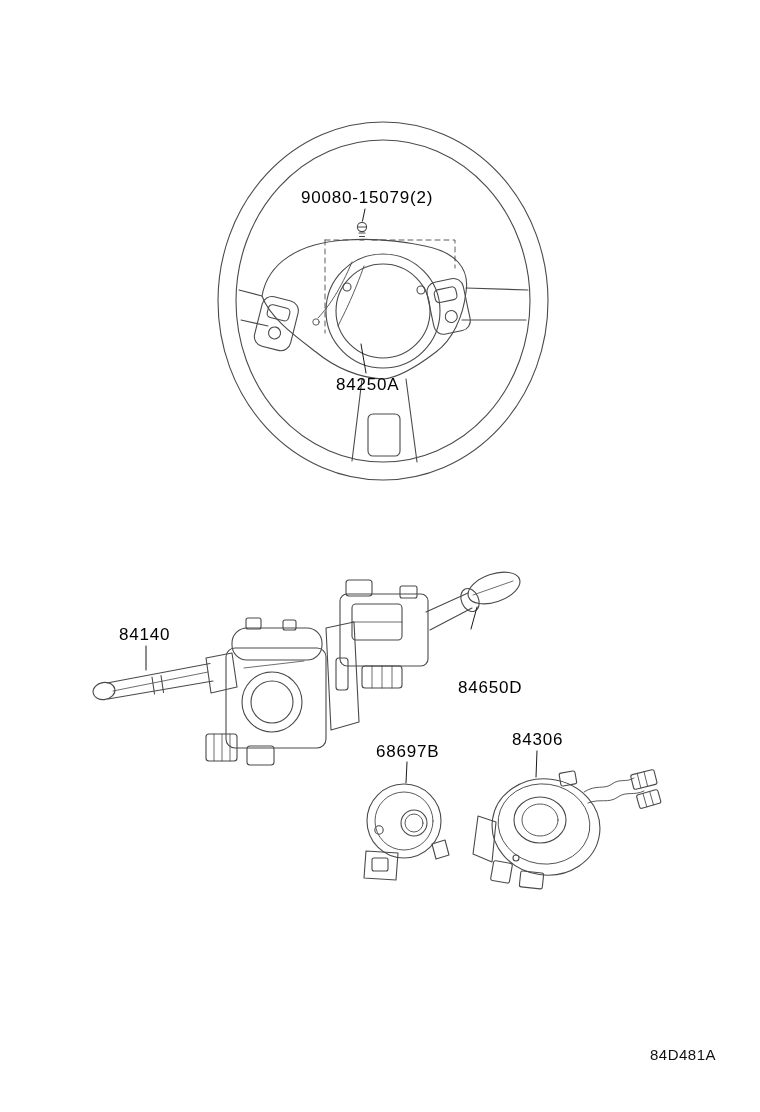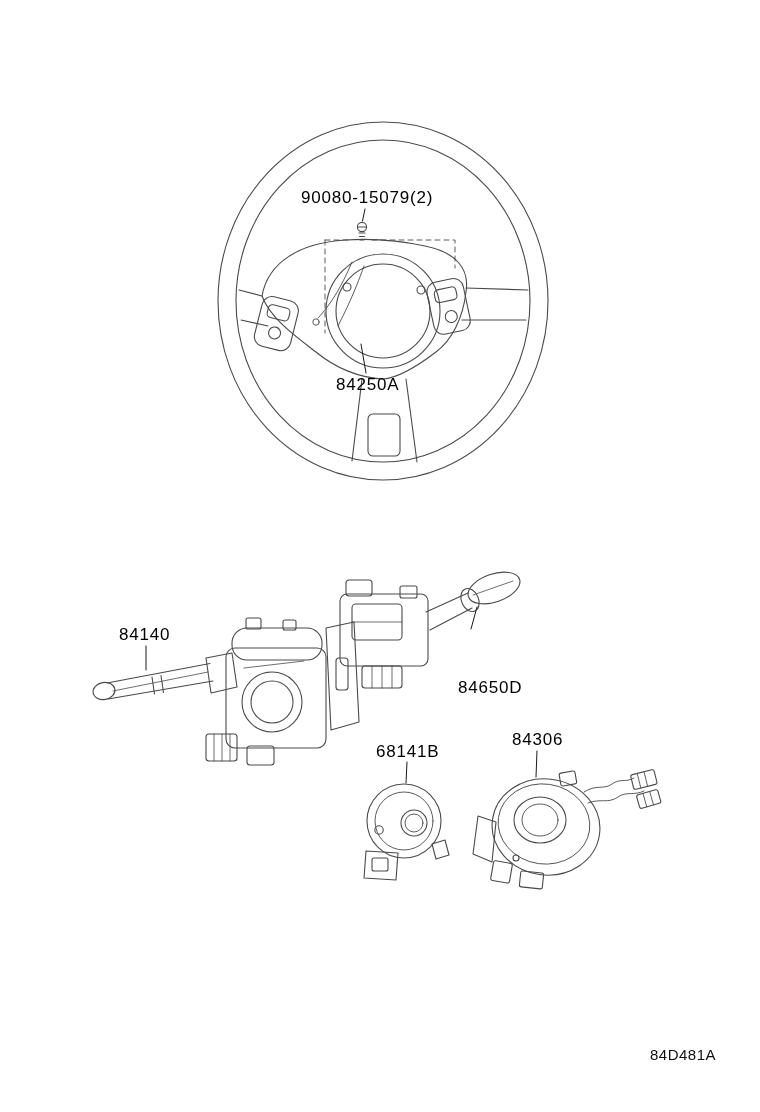--- a/index.html
+++ b/index.html
@@ -193,19 +193,19 @@
   </svg>
 
   <div class="part-label" style="left:301px; top:189px;">90080-15079(2)</div>
 
   <div class="part-label" style="left:336px; top:376px;text-align:right;">84250A</div>
 
   <div class="part-label" style="left:119px; top:626px;">84140</div>
 
   <div class="part-label" style="left:458px; top:631px;margin-top:48px;">84650D</div>
 
-  <div class="part-label" style="left:376px; top:743px;">68141B</div>
+  <div class="part-label" style="left:376px; top:743px;">68697B</div>
 
   <div class="part-label" style="left:512px; top:731px;">84306</div>
 
   <div class="diagram-code">84D481A</div>
 
 </div>
 
 </body></html>

